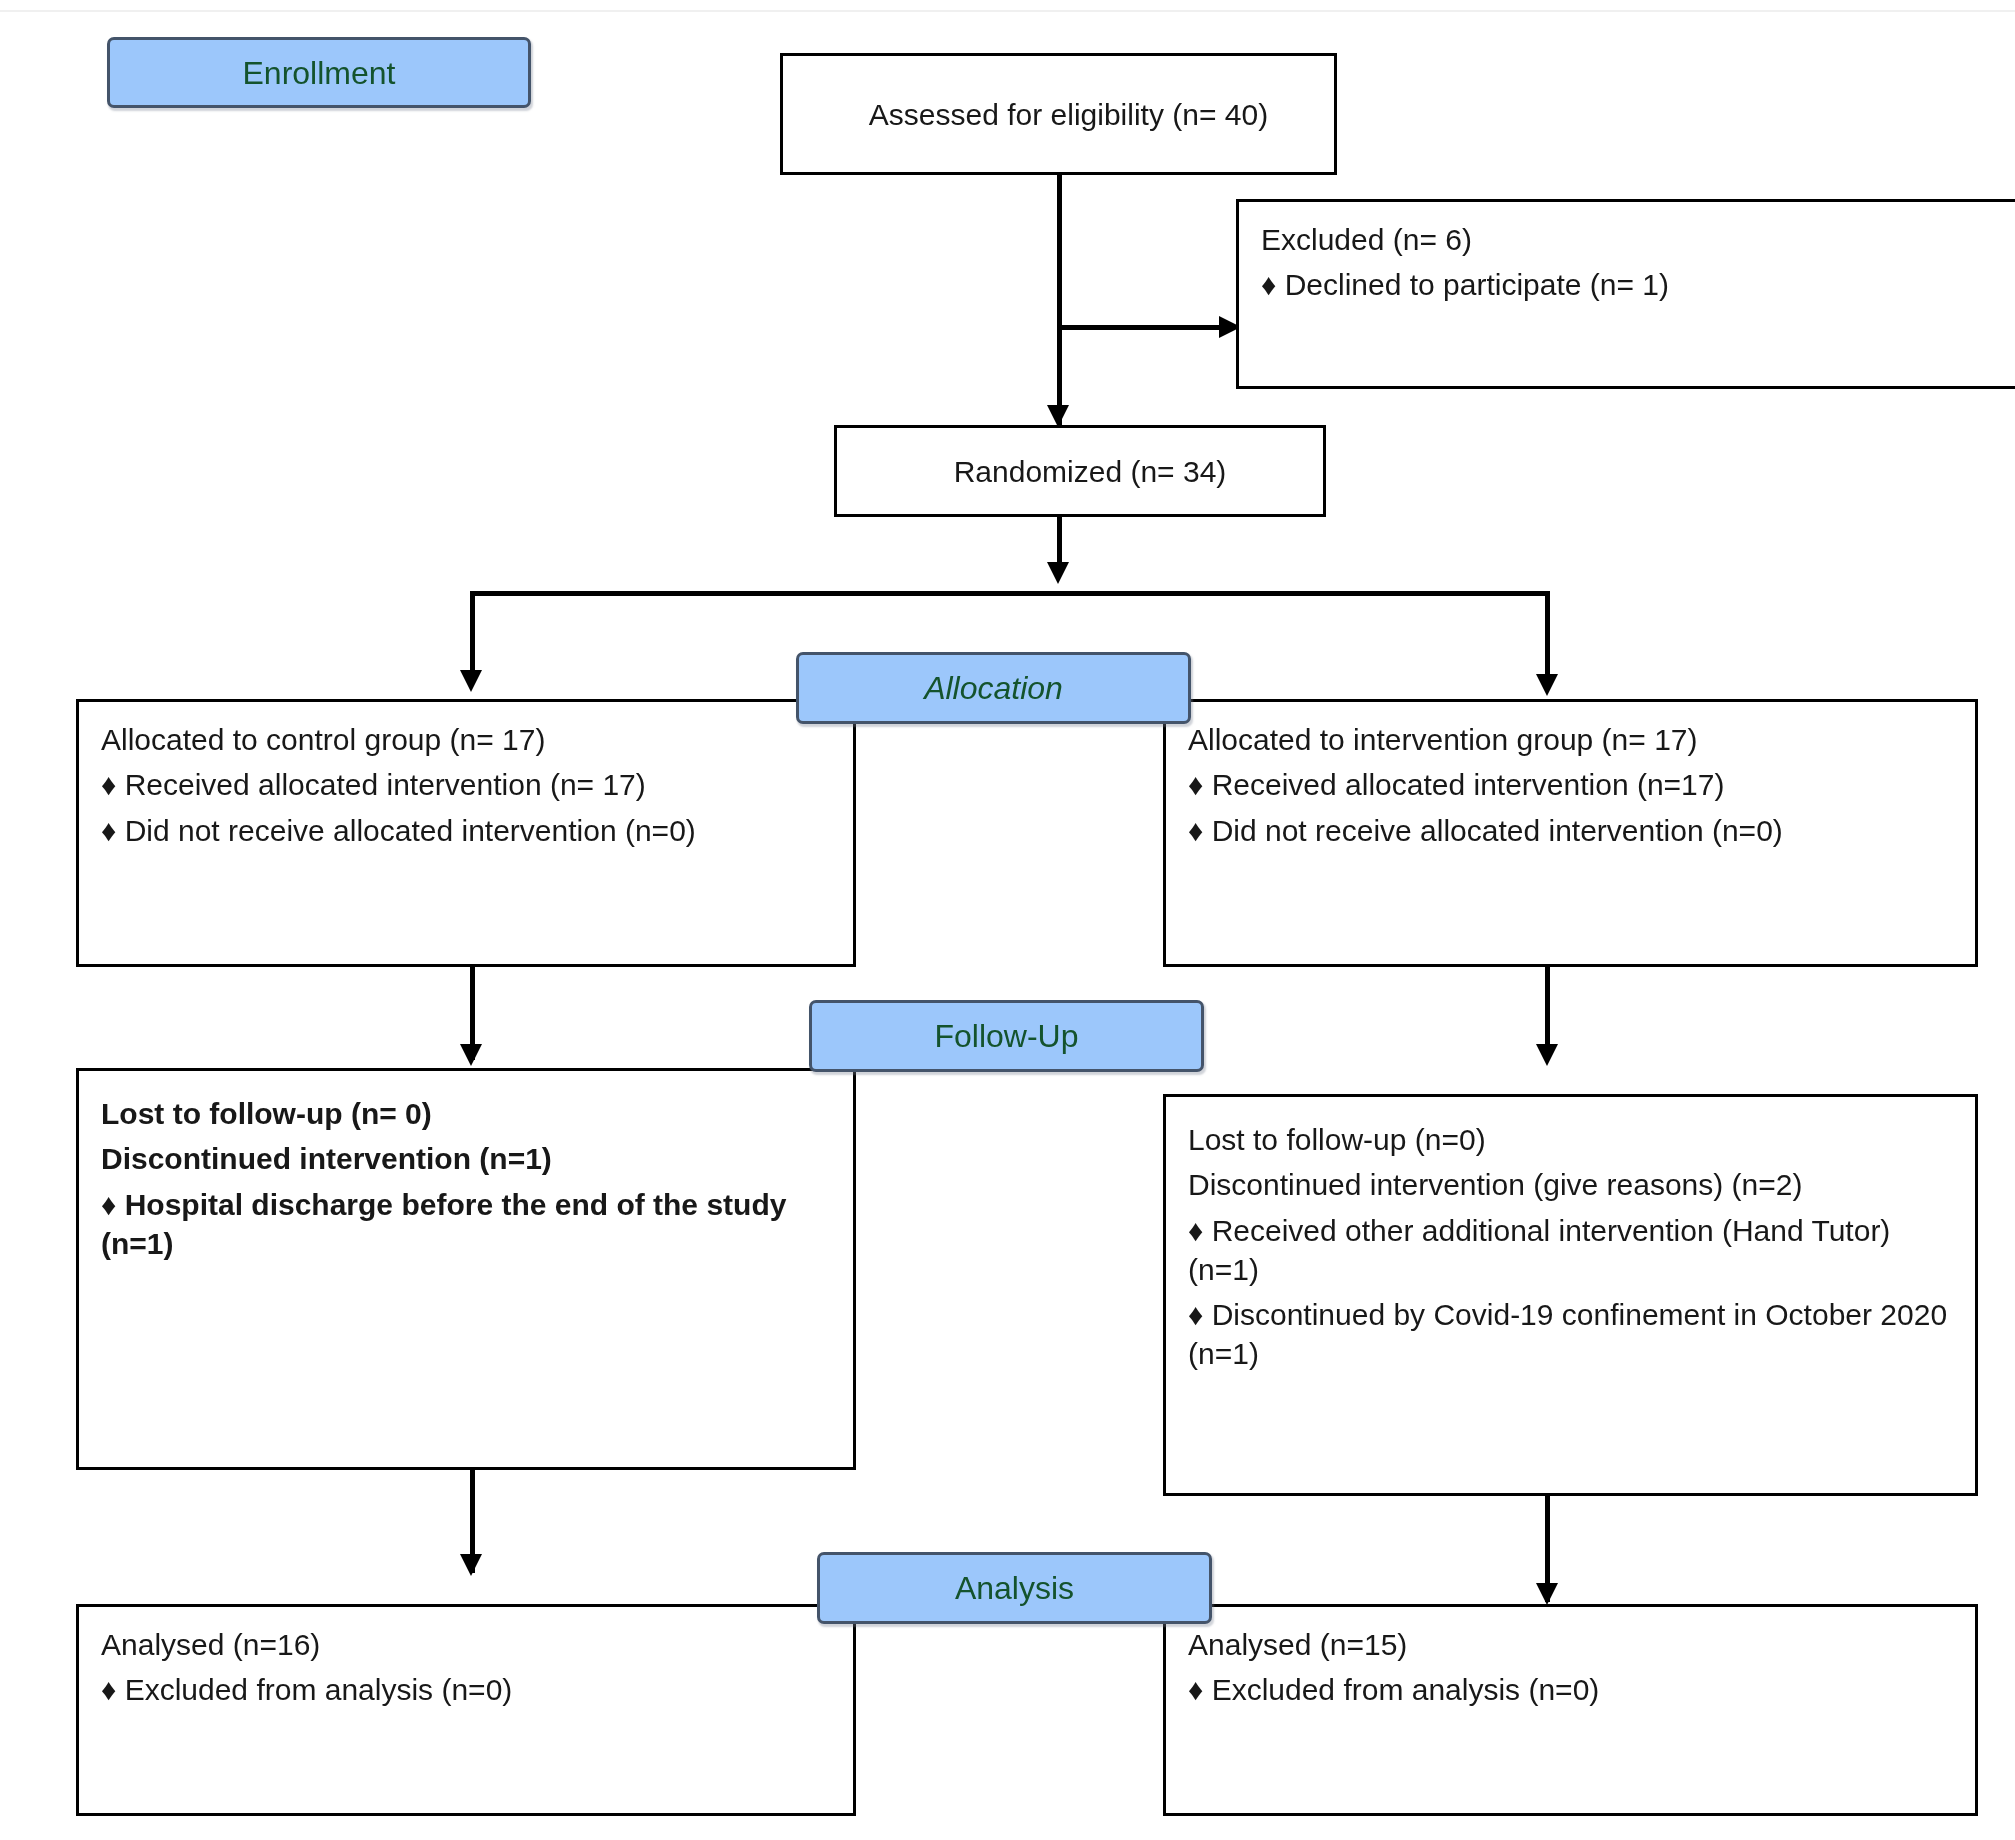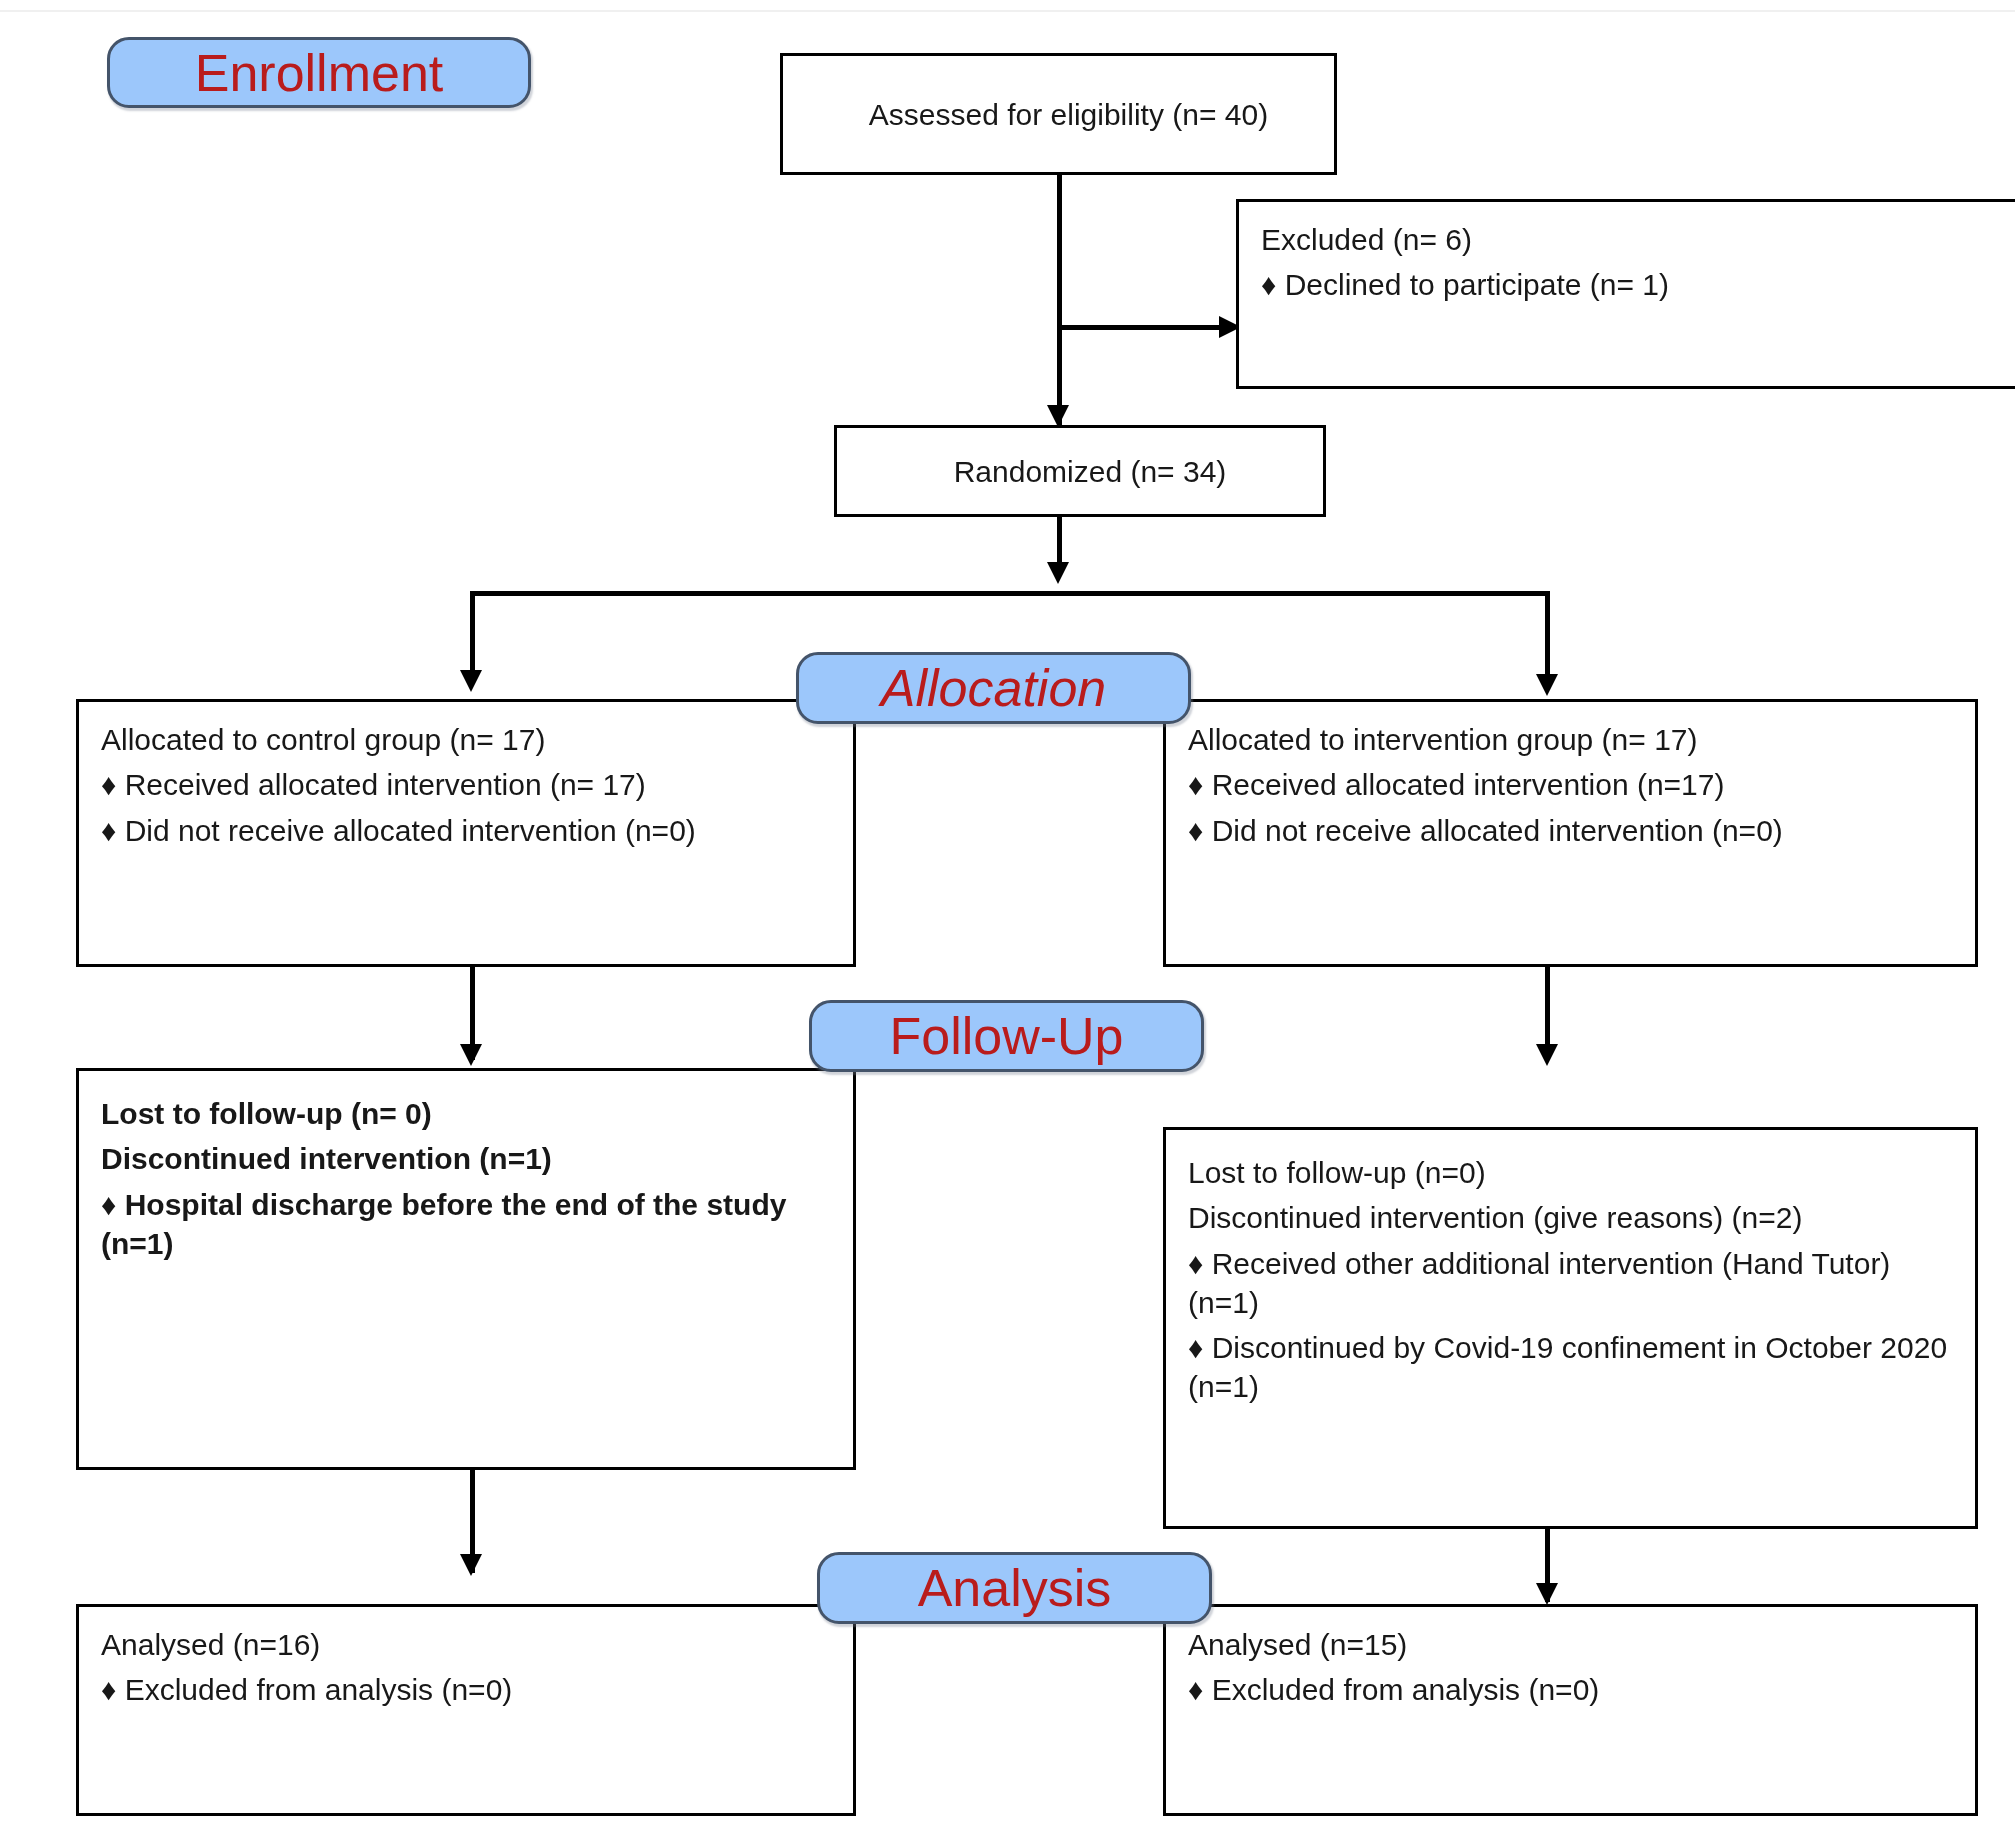--- a/index.html
+++ b/index.html
@@ -26,23 +26,23 @@
     width: 2015px;
     height: 1.9px;
     background: #f0f0f0;
   }
   
   .stage-pill {
     position: absolute;
     box-sizing: border-box;
     background: #9CC7FB;
     border: 3.2px solid #44546A;
-    border-radius: 22px;
-    color: #b91c1c;
-    font-size: 52px;
+    border-radius: 7px;
+    color: #14532d;
+    font-size: 32px;
     line-height: 1;
     display: flex;
     align-items: center;
     justify-content: center;
     z-index: 40;
     box-shadow: 1.9px 2.6px 1.9px rgba(120,130,145,0.35);
   }
   
   .node {
     position: absolute;
@@ -178,21 +178,21 @@
   </div>
 
   <div class="node" style="left:76px; top:1068px; width:780px; height:402px;font-weight:bold;">
     <div class="node-inner spaced" style="padding-top:23px;">
       <p class="line">Lost to follow-up (n= 0)</p>
       <p class="line">Discontinued intervention (n=1)</p>
       <p class="line bullet-line">♦ Hospital discharge before the end of the study (n=1)</p>
     </div>
   </div>
 
-  <div class="node" style="left:1163px; top:1127px; width:815px; height:402px;">
+  <div class="node" style="left:1163px; top:1094px; width:815px; height:402px;">
     <div class="node-inner spaced" style="padding-top:23px;">
       <p class="line">Lost to follow-up (n=0)</p>
       <p class="line">Discontinued intervention (give reasons) (n=2)</p>
       <p class="line bullet-line">♦ Received other additional intervention (Hand Tutor) (n=1)</p>
       <p class="line bullet-line">♦ Discontinued by Covid-19 confinement in October 2020 (n=1)</p>
     </div>
   </div>
 
   <div class="vline" style="left:470px; top:1470px; width:4.5px; height:103px;"></div>
   <div class="arrowhead arrow-down" style="left:460px; top:1554px;"></div>

